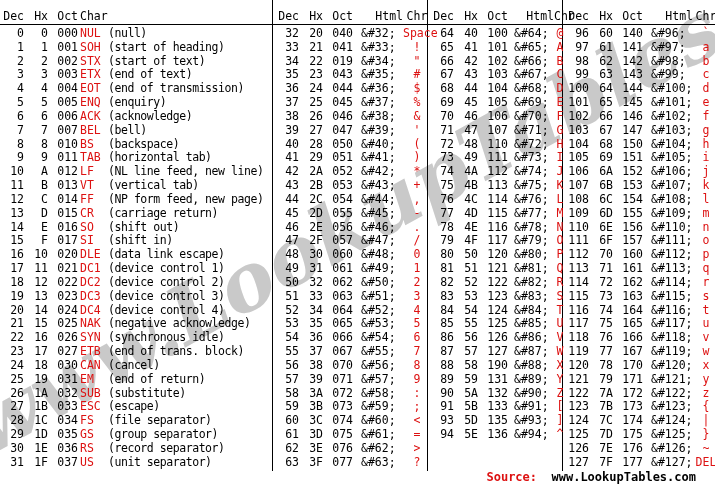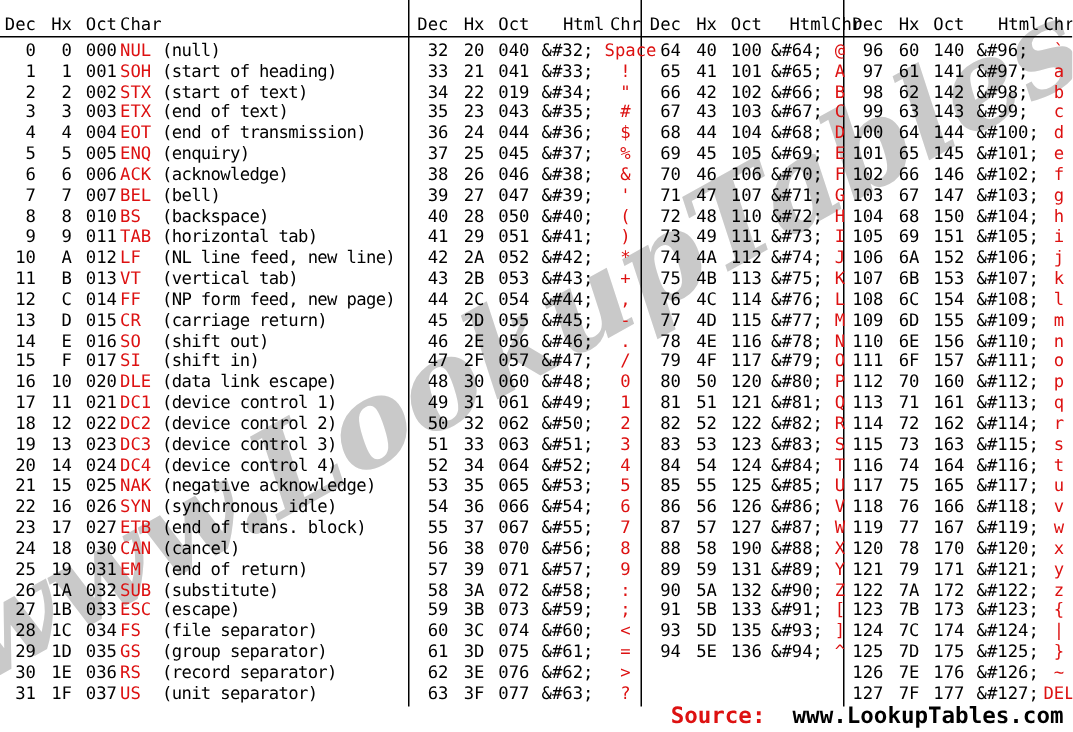--- a/index.html
+++ b/index.html
@@ -42,22 +42,22 @@
   .cname{margin-left:2px;width:28px;color:var(--red,#dd1111);flex:none;}
   .cdesc{letter-spacing:-0.45px;flex:none;}
   .chtml{margin-left:8px;width:42px;flex:none;}
   .g2 .chtml{margin-left:6px;width:40px;}
   .cchr{flex:1;text-align:center;color:var(--red,#dd1111);}
   .hdr .cname,.hdr .cchr{color:#000;}
   .hdr .chtml{text-align:right;}
   .g0 .c1{width:22px}.g1 .c1,.g2 .c1,.g3 .c1{width:22px}
   
   .footer{
-    position:absolute;right:6px;bottom:3px;height:15px;line-height:15px;
-    font-weight:bold;font-size:15px;white-space:pre;
+    position:absolute;right:19px;bottom:3px;height:15px;line-height:15px;
+    font-weight:bold;font-size:12px;white-space:pre;
   }
   .footer .src{color:var(--red,#dd1111);}
   .footer .url{color:#000;}
 </style>
 </head>
 <body>
 
 <div class="page">
 
   <div class="wm">www.LookupTables.com</div>

